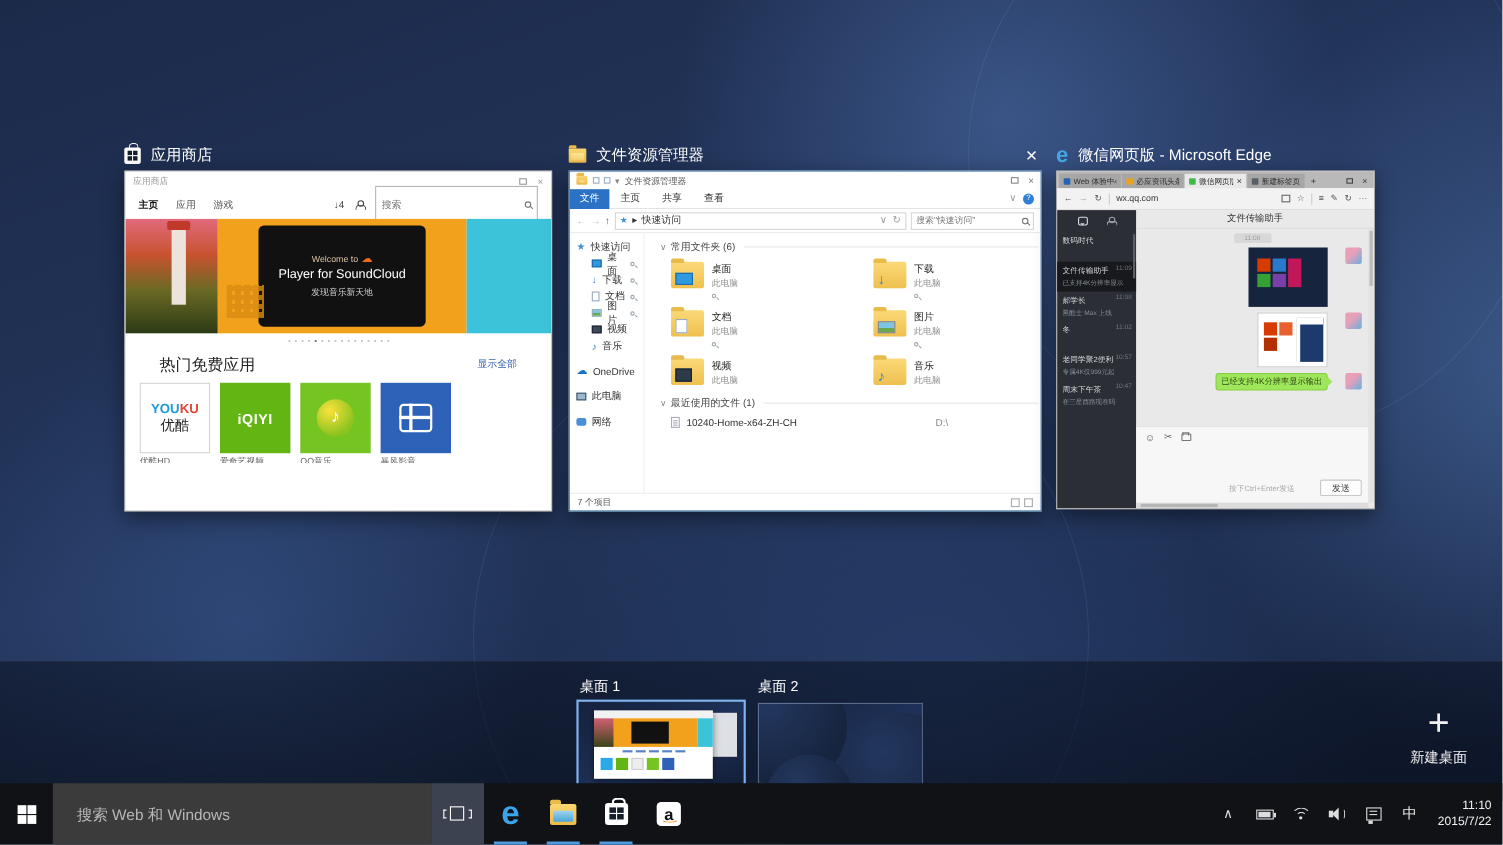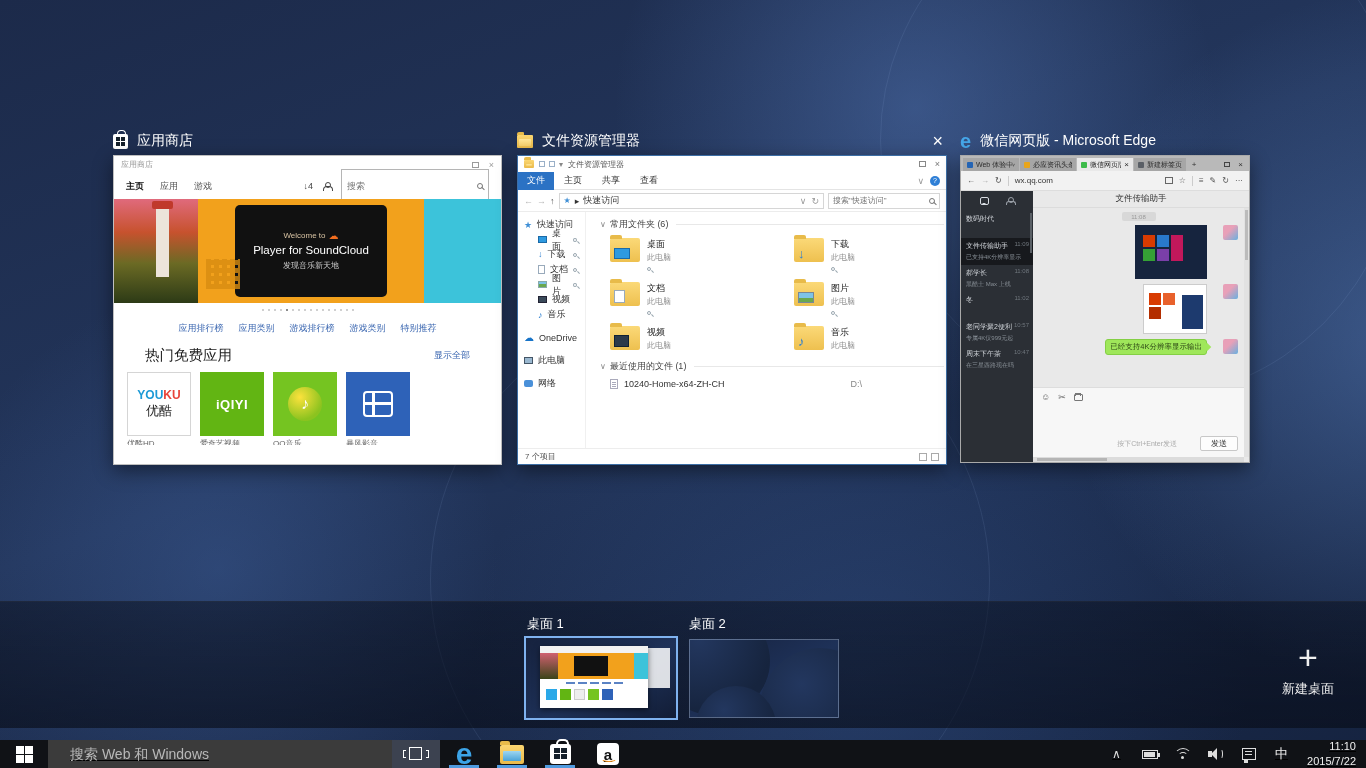--- a/index.html
+++ b/index.html
@@ -231,21 +231,21 @@
   .mini-links { height:8px; display:flex; align-items:center; justify-content:center; gap:3px; }
   .mini-links i { width:9px; height:2px; background:#5b83c4; }
   .mini-tiles { display:flex; gap:3px; padding:2px 0 0 6px; }
   .mini-tiles i { width:11px; height:11px; }
   .mini-expl { position:absolute; right:6px; top:10px; width:30px; height:40px; background:rgba(255,255,255,.85); }
   .newdesk { position:absolute; left:1262px; top:640px; width:92px; text-align:center; color:#f0f0f0; }
   .newdesk .plus { font-size:34px; font-weight:200; line-height:34px; }
   .newdesk .lbl { font-size:13px; margin-top:6px; }
 
   
-  .taskbar { position:absolute; left:0; bottom:0; width:1366px; height:28px; background:#101216; display:flex; align-items:stretch;text-decoration:underline; }
+  .taskbar { position:absolute; left:0; bottom:0; width:1366px; height:56px; background:#101216; display:flex; align-items:stretch; }
   .tb-start { width:48px; display:flex; align-items:center; justify-content:center; }
   .win-logo { width:17px; height:17px; display:grid; grid-template-columns:8px 8px; grid-template-rows:8px 8px; gap:1px; }
   .win-logo i { background:#fff; }
   .tb-search { width:344px; background:#3b3b3b; display:flex; align-items:center; padding-left:22px; }
   .tb-search input { background:transparent; border:none; outline:none; color:#c0c0c0; font-size:14px; width:300px; font-family:inherit; }
   .tb-search input::placeholder { color:#b8b8b8; opacity:1; }
   .tb-taskview { width:48px; background:#3c4250; display:flex; align-items:center; justify-content:center; position:relative; }
   .tv-icon { position:relative; width:26px; height:16px; }
   .tv-icon .c { position:absolute; left:6px; top:1px; width:13px; height:13px; border:1.5px solid #fff; }
   .tv-icon .l { position:absolute; left:0; top:4px; width:3px; height:8px; border:1px solid #fff; border-right:none; }
@@ -346,27 +346,20 @@
           <i></i>
           <i></i>
           <i></i>
           <i></i>
           <i></i>
           <i></i>
           <i></i>
           <i></i>
           <i></i>
       </div>
-      <div class="st-links">
-        <span>应用排行榜</span>
-        <span>应用类别</span>
-        <span>游戏排行榜</span>
-        <span>游戏类别</span>
-        <span>特别推荐</span>
-      </div>
       <div class="st-featured">
         <span class="big">热门免费应用</span>
         <span class="all">显示全部</span>
       </div>
       <div class="st-tiles">
         <div class="st-tile">
           <div class="face tile-youku">
             <span class="yk1"><span class="b">YOU</span><span class="r">KU</span></span>
             <span class="yk2">优酷</span>
           </div>

